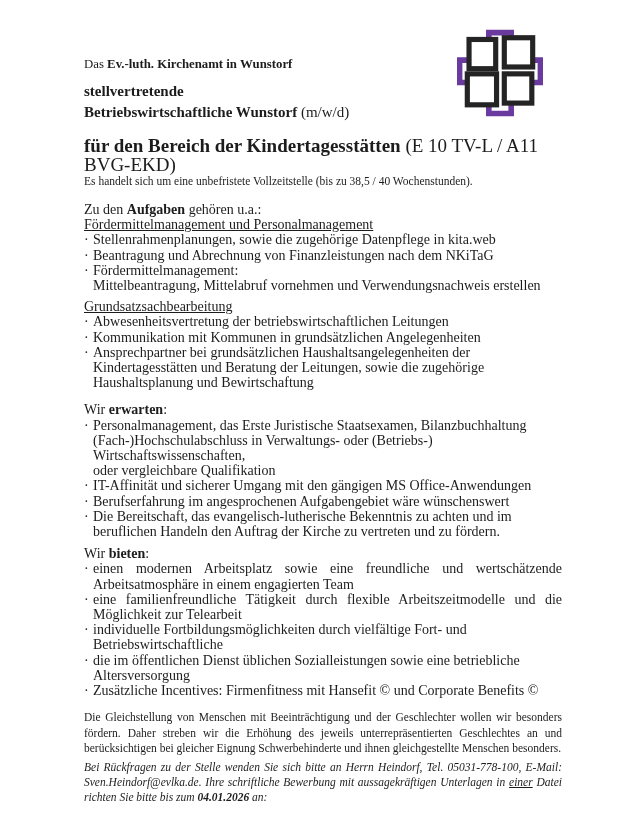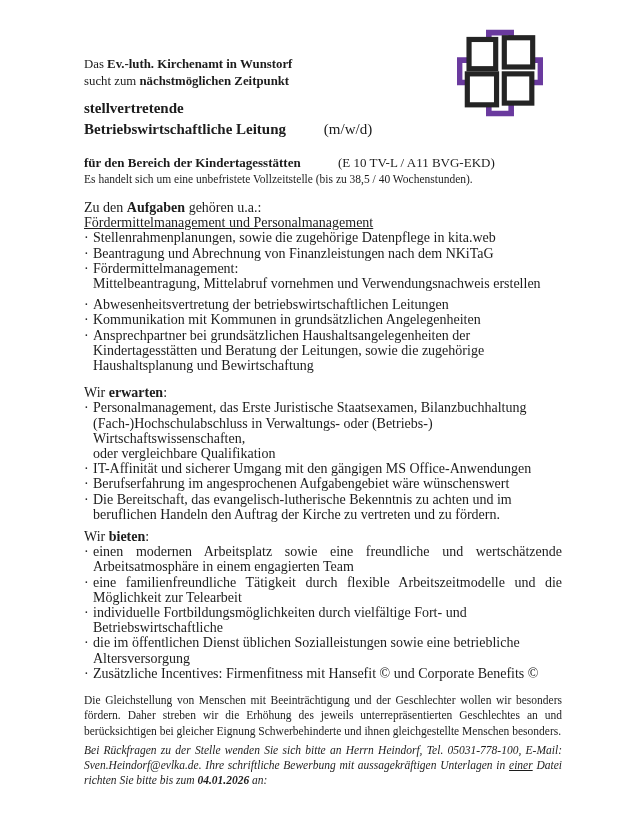--- a/index.html
+++ b/index.html
@@ -11,25 +11,25 @@
     font-family:"Liberation Serif", "DejaVu Serif", serif;
     color:#1c1c1c;
     overflow:hidden;
   }
   .content{
     position:absolute;
     left:84px;top:56px;
     width:478px;
   }
   .b{font-weight:bold;text-align:center;}
-  .n{font-weight:normal;padding-left:34px;}
+  .n{font-weight:normal;}
   .u{text-decoration:underline;}
   .intro{font-size:12.8px;line-height:17px;}
   .title{margin-top:8px;font-size:15px;line-height:21px;font-weight:bold;}
-  .subtitle{margin-top:13px;font-size:13px;line-height:19px;font-weight:bold;}
+  .subtitle{margin-top:13px;font-size:19px;line-height:19px;font-weight:bold;}
   .note{font-size:11.5px;line-height:15px;}
   .sec{font-size:14px;line-height:15.2px;}
   .mt-sec{margin-top:13px;}
   .mt-sub{margin-top:6px;}
   .mt-exp{margin-top:12px;}
   .mt-off{margin-top:7px;}
   .para{font-size:11.5px;line-height:15.2px;margin:0;}
   .just{text-align:justify;}
   .mt-eq{margin-top:12px;}
   .mt-ct{margin-top:4px;font-style:italic;}
@@ -51,26 +51,25 @@
     <rect x="14" y="13" width="31" height="34" fill="#ffffff" stroke-width="6" stroke="#242424"></rect>
     <rect x="55" y="11" width="33" height="34" fill="#ffffff" stroke-width="6" stroke="#242424"></rect>
     <rect x="12" y="53" width="34" height="36" fill="#ffffff" stroke-width="6" stroke="#242424"></rect>
     <rect x="55" y="53" width="32" height="34" fill="#ffffff" stroke-width="6" stroke="#242424"></rect>
   </svg>
 
   <div class="content">
 
     <div class="intro">
       <div><span>Das </span><span class="b">Ev.-luth. Kirchenamt in Wunstorf</span></div>
-      <div><span>sucht zum </span><span class="b">nächstmöglichen Zeitpunkt</span></div>
     </div>
 
     <div class="title">
       <div>stellvertretende</div>
-      <div><span>Betriebswirtschaftliche Leitung</span><span class="n"> (m/w/d)</span></div>
+      <div><span>Betriebswirtschaftliche Wunstorf</span><span class="n"> (m/w/d)</span></div>
     </div>
 
     <div class="subtitle"><span>für den Bereich der Kindertagesstätten</span><span class="n"> (E 10 TV-L / A11 BVG-EKD)</span></div>
     <div class="note">Es handelt sich um eine unbefristete Vollzeitstelle (bis zu 38,5 / 40 Wochenstunden).</div>
 
     <div class="sec mt-sec">
       <div><span>Zu den </span><span class="b">Aufgaben</span><span> gehören u.a.:</span></div>
       <div class="u">Fördermittelmanagement und Personalmanagement</div>
       <div class="bullet">
           <span class="mk">·</span>
@@ -81,20 +80,21 @@
           <span class="bt">Beantragung und Abrechnung von Finanzleistungen nach dem NKiTaG</span>
         </div>
       <div class="bullet">
           <span class="mk">·</span>
           <span class="bt">Fördermittelmanagement:</span>
         </div>
       <div class="cont">Mittelbeantragung, Mittelabruf vornehmen und Verwendungsnachweis erstellen</div>
     </div>
 
     <div class="sec mt-sub">
+      <div class="u">Grundsatzsachbearbeitung</div>
       <div class="bullet">
           <span class="mk">·</span>
           <span class="bt">Abwesenheitsvertretung der betriebswirtschaftlichen Leitungen</span>
         </div>
       <div class="bullet">
           <span class="mk">·</span>
           <span class="bt">Kommunikation mit Kommunen in grundsätzlichen Angelegenheiten</span>
         </div>
       <div class="bullet">
           <span class="mk">·</span>

